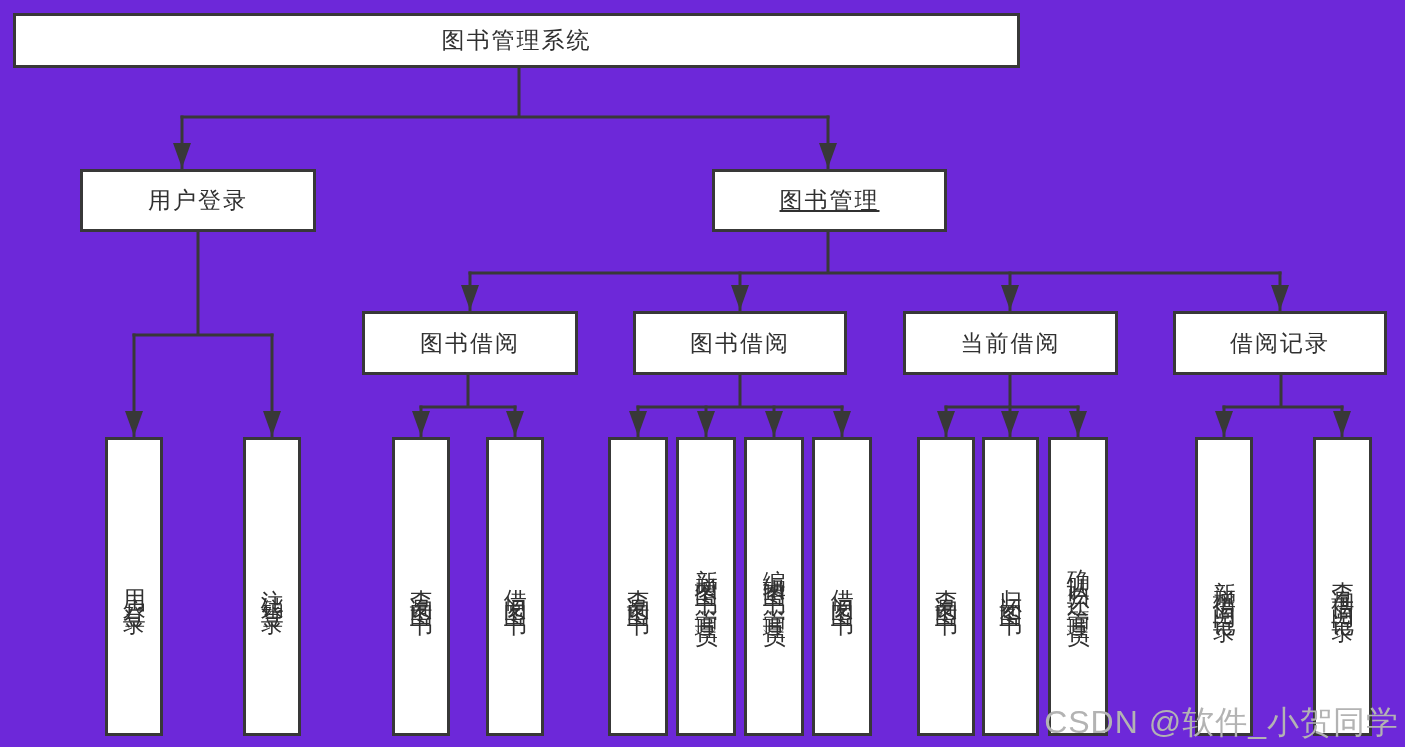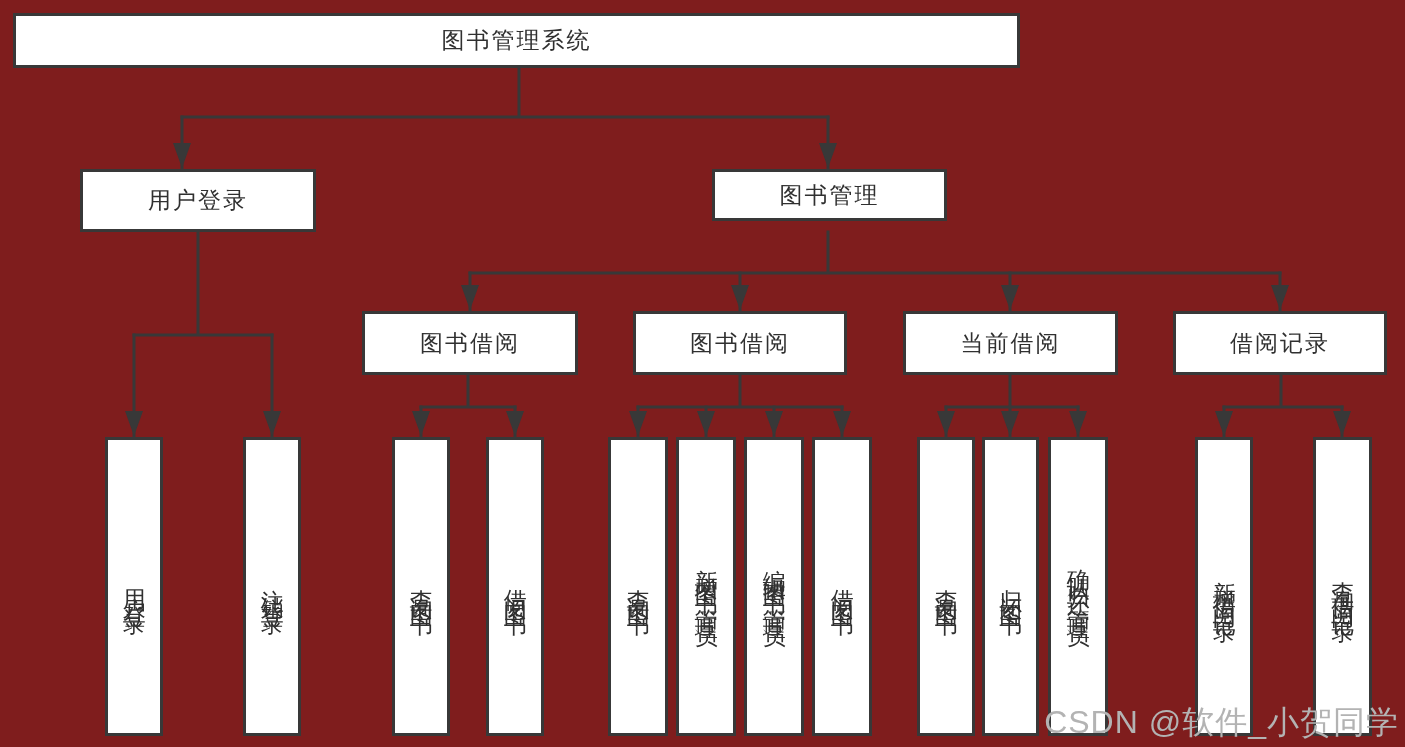--- a/index.html
+++ b/index.html
@@ -1,19 +1,19 @@
 <!DOCTYPE html>
 <html><head>
 <meta charset="utf-8">
 <style>
   html,body { margin:0; padding:0; background:#fff; }
   .stage {
     position:relative;
     width:1405px; height:747px;
-    background:#7f1d1d;
+    background:#6d28d9;
     font-family:"Liberation Sans", sans-serif;
     overflow:hidden;
   }
   .stage svg.wires { position:absolute; left:0; top:0; z-index:1; }
   .node {
     position:absolute;
     box-sizing:border-box;
     background:#ffffff;
     border:3px solid #383838;
     display:flex; align-items:center; justify-content:center;
@@ -102,21 +102,21 @@
     </g>
   </svg>
 
   <div class="node" style="left:13px; top:13px; width:1007px; height:55px;">
     <span class="hlabel">图书管理系统</span>
   </div>
 
   <div class="node" style="left:80px; top:169px; width:236px; height:63px;">
     <span class="hlabel">用户登录</span>
   </div>
-  <div class="node" style="left:712px; top:169px; width:235px; height:52px;">
+  <div class="node" style="left:712px; top:169px; width:235px; height:63px;text-decoration:underline;">
     <span class="hlabel">图书管理</span>
   </div>
 
   <div class="node" style="left:362px; top:311px; width:216px; height:64px;">
     <span class="hlabel">图书借阅</span>
   </div>
   <div class="node" style="left:903px; top:311px; width:215px; height:64px;">
     <span class="hlabel">当前借阅</span>
   </div>
   <div class="node" style="left:633px; top:311px; width:214px; height:64px;">

